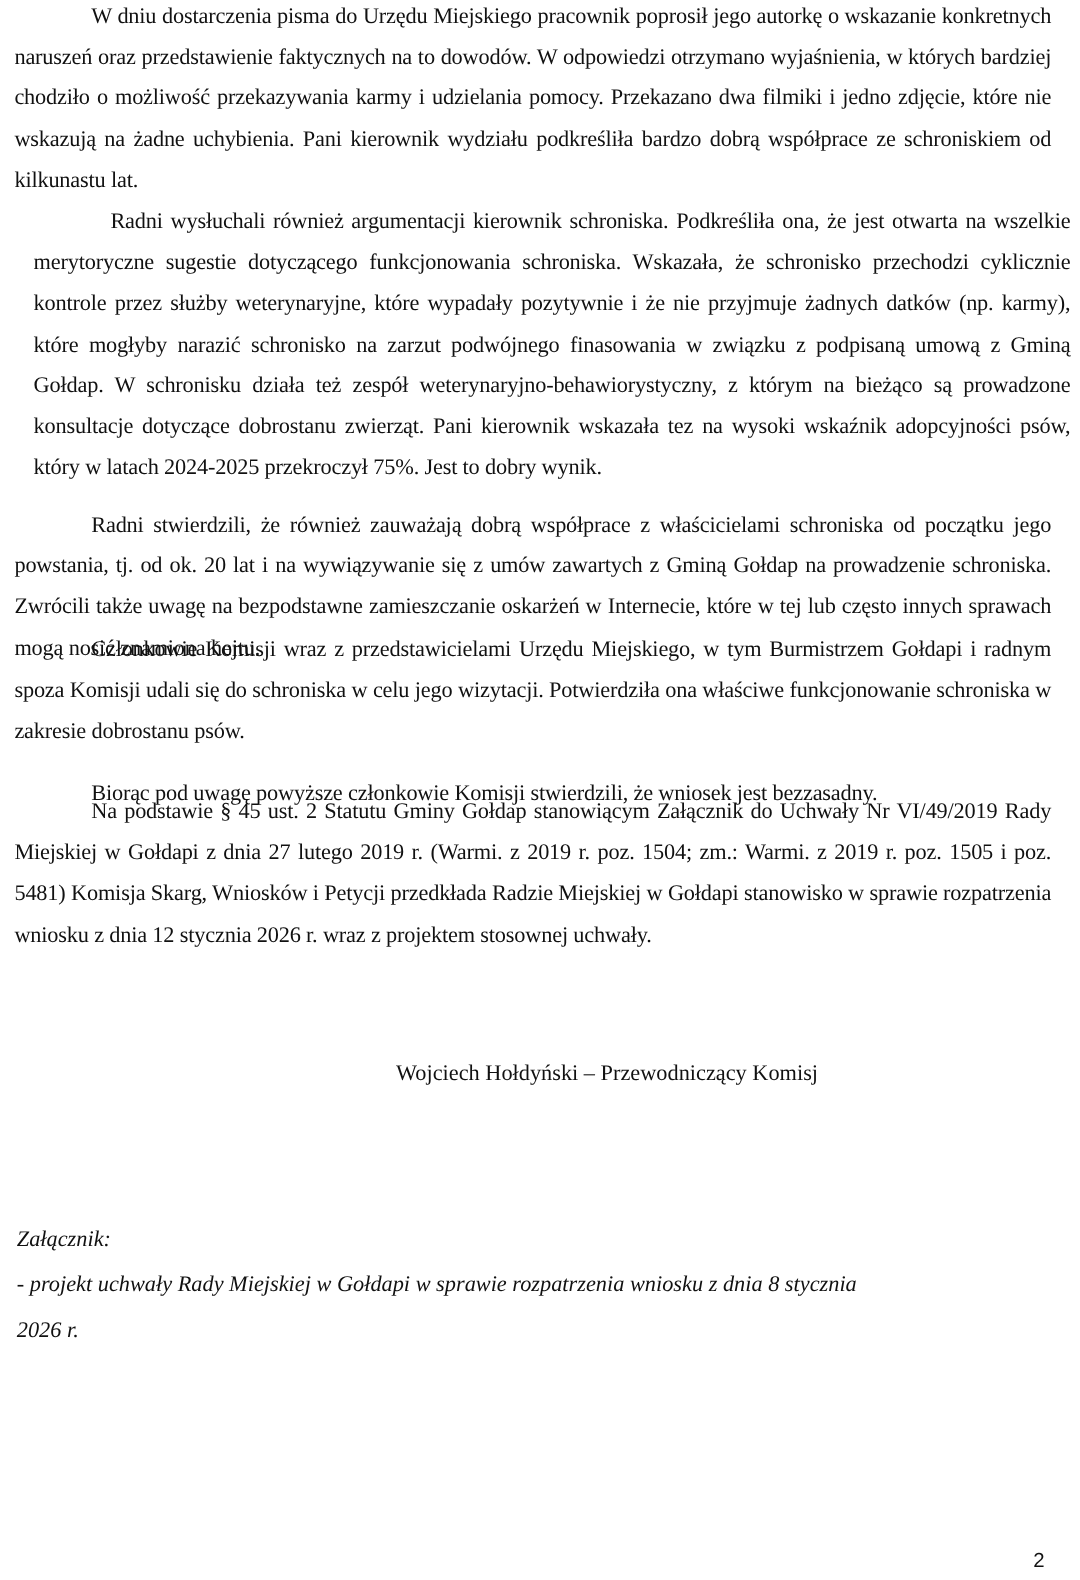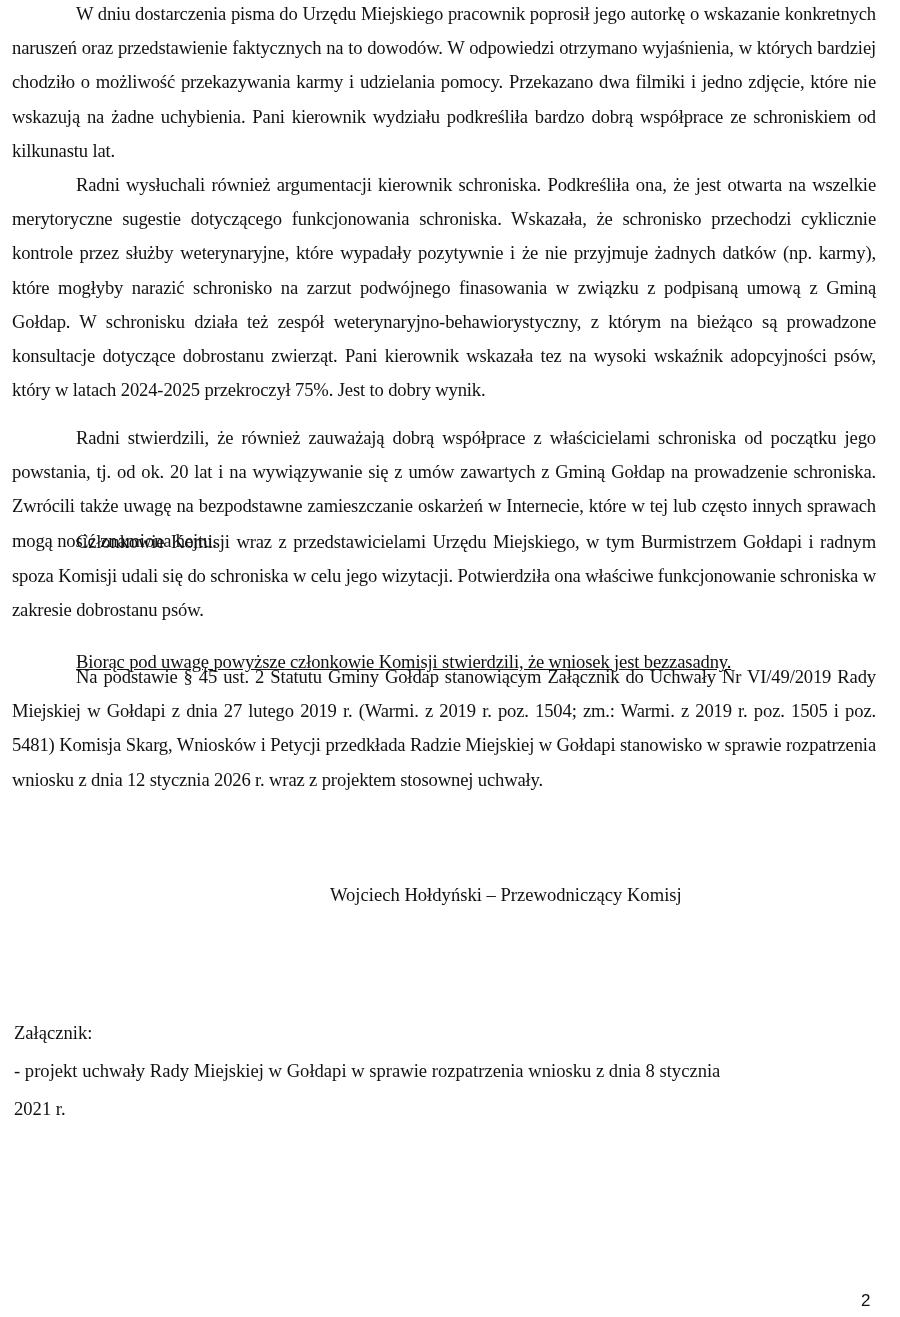--- a/index.html
+++ b/index.html
@@ -23,41 +23,42 @@
     }
     .para {
       font-size: 18.6px;
       line-height: 34.2px;
       text-align: justify;
       text-indent: 64px;
       margin: 0;
       letter-spacing: -0.15px;
     }
     #p1 { position: absolute; top: -3px; left: 0; width: 864px; }
-    #p2 { position: absolute; top: 168px; left: 0; width: 864px; }
+    #p2 { position: absolute; top: 168px; left: 16px; width: 864px; }
     #p3 { position: absolute; top: 421px; left: 0; width: 864px; }
     #p4 { position: absolute; top: 525px; left: 0; width: 864px; }
-    #p5 { position: absolute; top: 645px; left: 0; width: 864px; text-decoration: underline; }
+    #p5 { position: absolute; top: 645px; left: 0; width: 864px; }
     #p6 { position: absolute; top: 660px; left: 0; width: 864px; }
 
     .signatures {
       position: absolute;
       left: 330px;
       top: 877px;
       font-size: 18.6px;
       line-height: 36px;
     }
     .signatures div { white-space: nowrap; }
 
     .attachment {
       position: absolute;
       left: 14px;
       top: 1014px;
       font-size: 18.6px;
       line-height: 38px;
+      font-style: italic;
       width: 760px;
     }
     .attachment .att-line { white-space: nowrap; }
 
     .page-number {
       position: absolute;
       left: 861px;
       top: 1291px;
       font-family: "Liberation Sans", sans-serif;
       font-size: 17px;
@@ -76,16 +77,16 @@
   <p class="para" id="p6">Na podstawie § 45 ust. 2 Statutu Gminy Gołdap stanowiącym Załącznik do Uchwały Nr VI/49/2019 Rady Miejskiej w Gołdapi z dnia 27 lutego 2019 r. (Warmi. z 2019 r. poz. 1504; zm.: Warmi. z 2019 r. poz. 1505 i poz. 5481) Komisja Skarg, Wniosków i Petycji przedkłada Radzie Miejskiej w Gołdapi stanowisko w sprawie rozpatrzenia wniosku z dnia 12 stycznia 2026 r. wraz z projektem stosownej uchwały.</p>
 </div>
 
 <div class="signatures">
   <div>Wojciech Hołdyński – Przewodniczący Komisj</div>
 </div>
 
 <div class="attachment">
   <div class="att-line">Załącznik:</div>
   <div class="att-line">- projekt uchwały Rady Miejskiej w Gołdapi w sprawie rozpatrzenia wniosku z dnia 8 stycznia</div>
-  <div class="att-line">2021 r.</div>
+  <div class="att-line">2026 r.</div>
 </div>
 
 <div class="page-number">2</div>
 
 </body></html>

